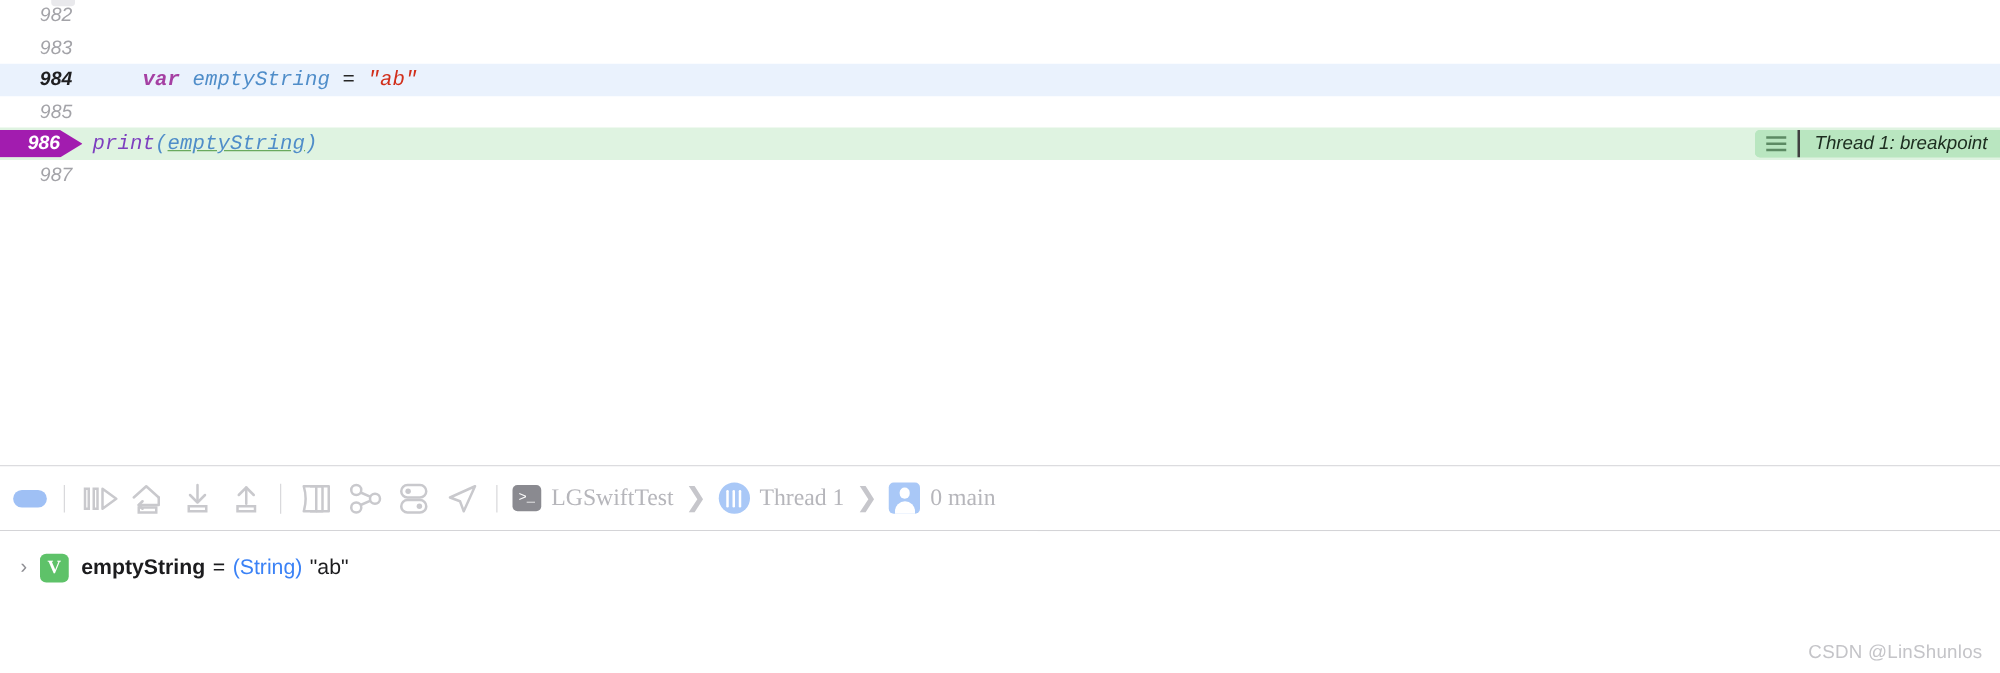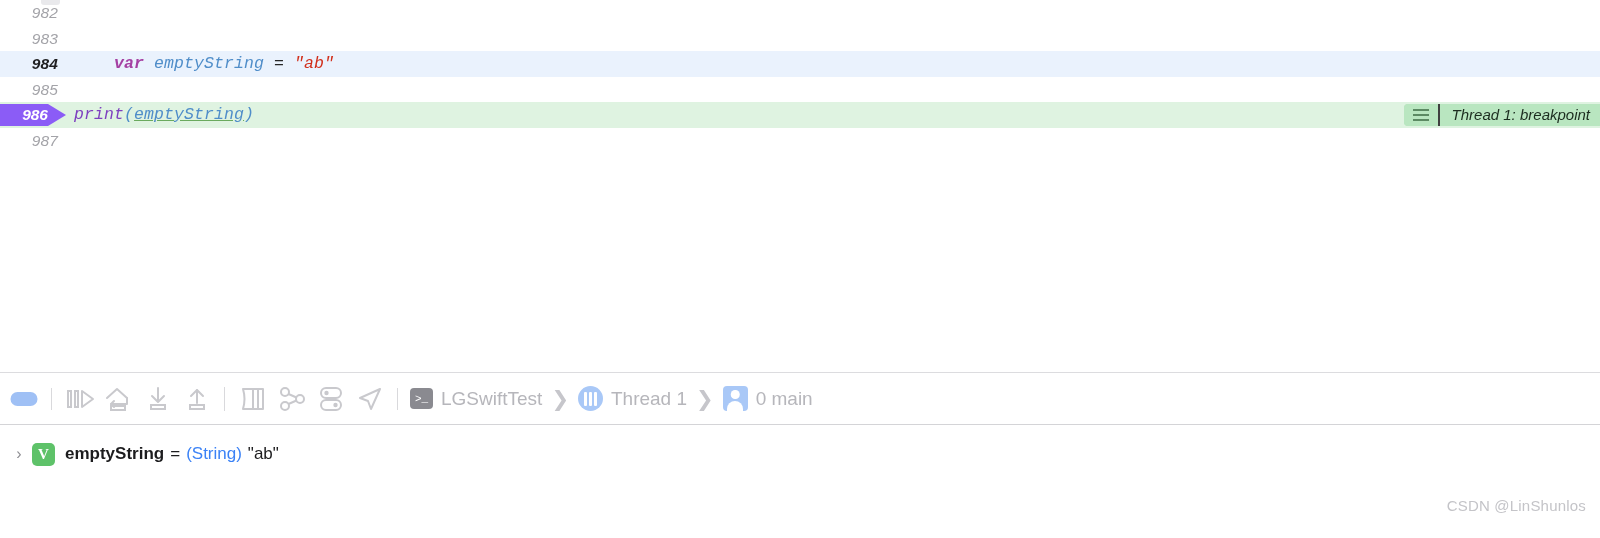--- a/index.html
+++ b/index.html
@@ -59,21 +59,21 @@
     color: #a3a3a8;
     letter-spacing: 0.1px;
   }
   .gutter.bold { color: #1f1f21; font-weight: 600; }
 
   .bp-arrow {
     position: absolute;
     left: 0; top: 2px;
     width: 66px;
     height: 22px;
-    background: #8b5cf6;
+    background: #a21caf;
     color: #ffffff;
     font-size: 15.5px;
     font-weight: 600;
     text-align: right;
     padding-right: 18px;
     box-sizing: border-box;
     line-height: 22px;
     -webkit-clip-path: polygon(0 0, 48px 0, 66px 50%, 48px 100%, 0 100%);
     clip-path: polygon(0 0, 48px 0, 66px 50%, 48px 100%, 0 100%);
   }
@@ -177,21 +177,21 @@
     align-items: center;
     margin-left: 4px;
     font-size: 19px;
     color: #b6b6bb;
   }
   .crumb {
     display: flex;
     align-items: center;
     gap: 8px;
   }
-  .crumb-label { white-space: nowrap; }
+  .crumb-label { white-space: nowrap; font-family: Liberation Serif, serif; }
   .chev {
     margin: 0 9px;
     color: #c6c6cb;
     font-size: 21px;
     font-weight: 300;
   }
   .ic-terminal {
     width: 23px; height: 21px;
     background: #8a8a90;
     border-radius: 4px;
@@ -313,21 +313,21 @@
     color: #1c1c1e;
     white-space: pre;
     letter-spacing: -0.2px;
   }
   .con-prompt { color: #6a83ef; font-weight: 700; }
   .con-cmd    { font-weight: 700; color: #121214; }
 
   .watermark {
     position: absolute;
     right: 14px;
-    bottom: 24px;
+    bottom: 8px;
     font-size: 15px;
     color: #c4c4c8;
     letter-spacing: 0.2px;
     white-space: nowrap;
   }
   svg { display: block; }
 </style>
 </head>
 <body>
 

